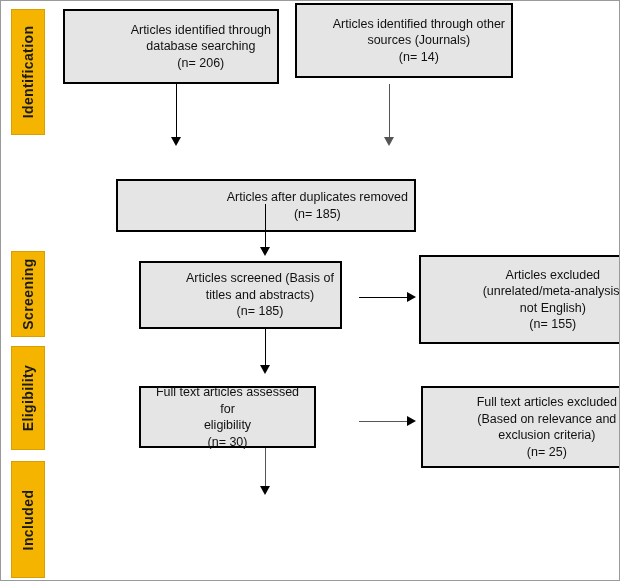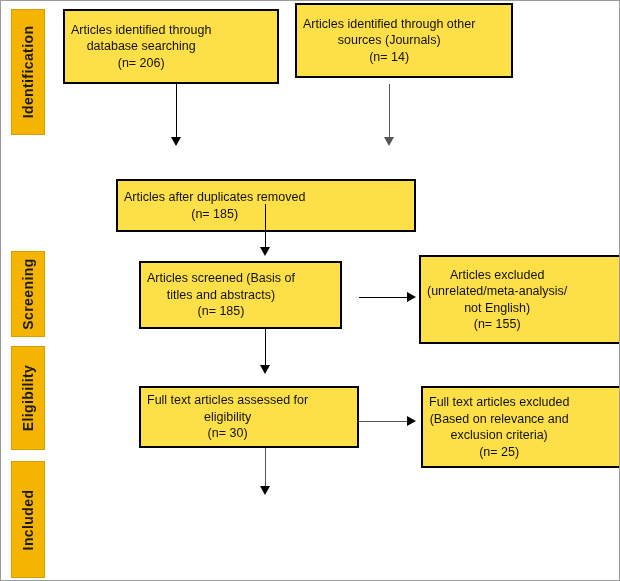--- a/index.html
+++ b/index.html
@@ -36,26 +36,26 @@
     font-size: 14px;
     font-weight: bold;
     color: #1a1a1a;
     letter-spacing: 0.4px;
     font-family: "Liberation Sans", sans-serif;
   }
 
   
   .box {
     position: absolute;
-    background: #fde047;
+    background: #e5e5e5;
     border: 2px solid #000000;
     box-sizing: border-box;
     display: flex;
     align-items: center;
-    justify-content: flex-start;
+    justify-content: flex-end;
     text-align: center;
     padding: 19px 6px;
   }
   .box-text {
     font-size: 12.5px;
     line-height: 1.32;
     color: #111111;
     font-family: "Liberation Sans", sans-serif;
     white-space: pre-line;
   }
@@ -138,21 +138,21 @@
 (n= 185)</span>
   </div>
 
   <div class="box" style="left:418px; top:254px; width:212px; height:89px;">
     <span class="box-text">Articles excluded
 (unrelated/meta-analysis/
 not English)
 (n= 155)</span>
   </div>
 
-  <div class="box" style="left:138px; top:385px; width:220px; height:62px;">
+  <div class="box" style="left:138px; top:385px; width:177px; height:62px;">
     <span class="box-text">Full text articles assessed for
 eligibility
 (n= 30)</span>
   </div>
 
   <div class="box" style="left:420px; top:385px; width:204px; height:82px;">
     <span class="box-text">Full text articles excluded
 (Based on relevance and
 exclusion criteria)
 (n= 25)</span>

